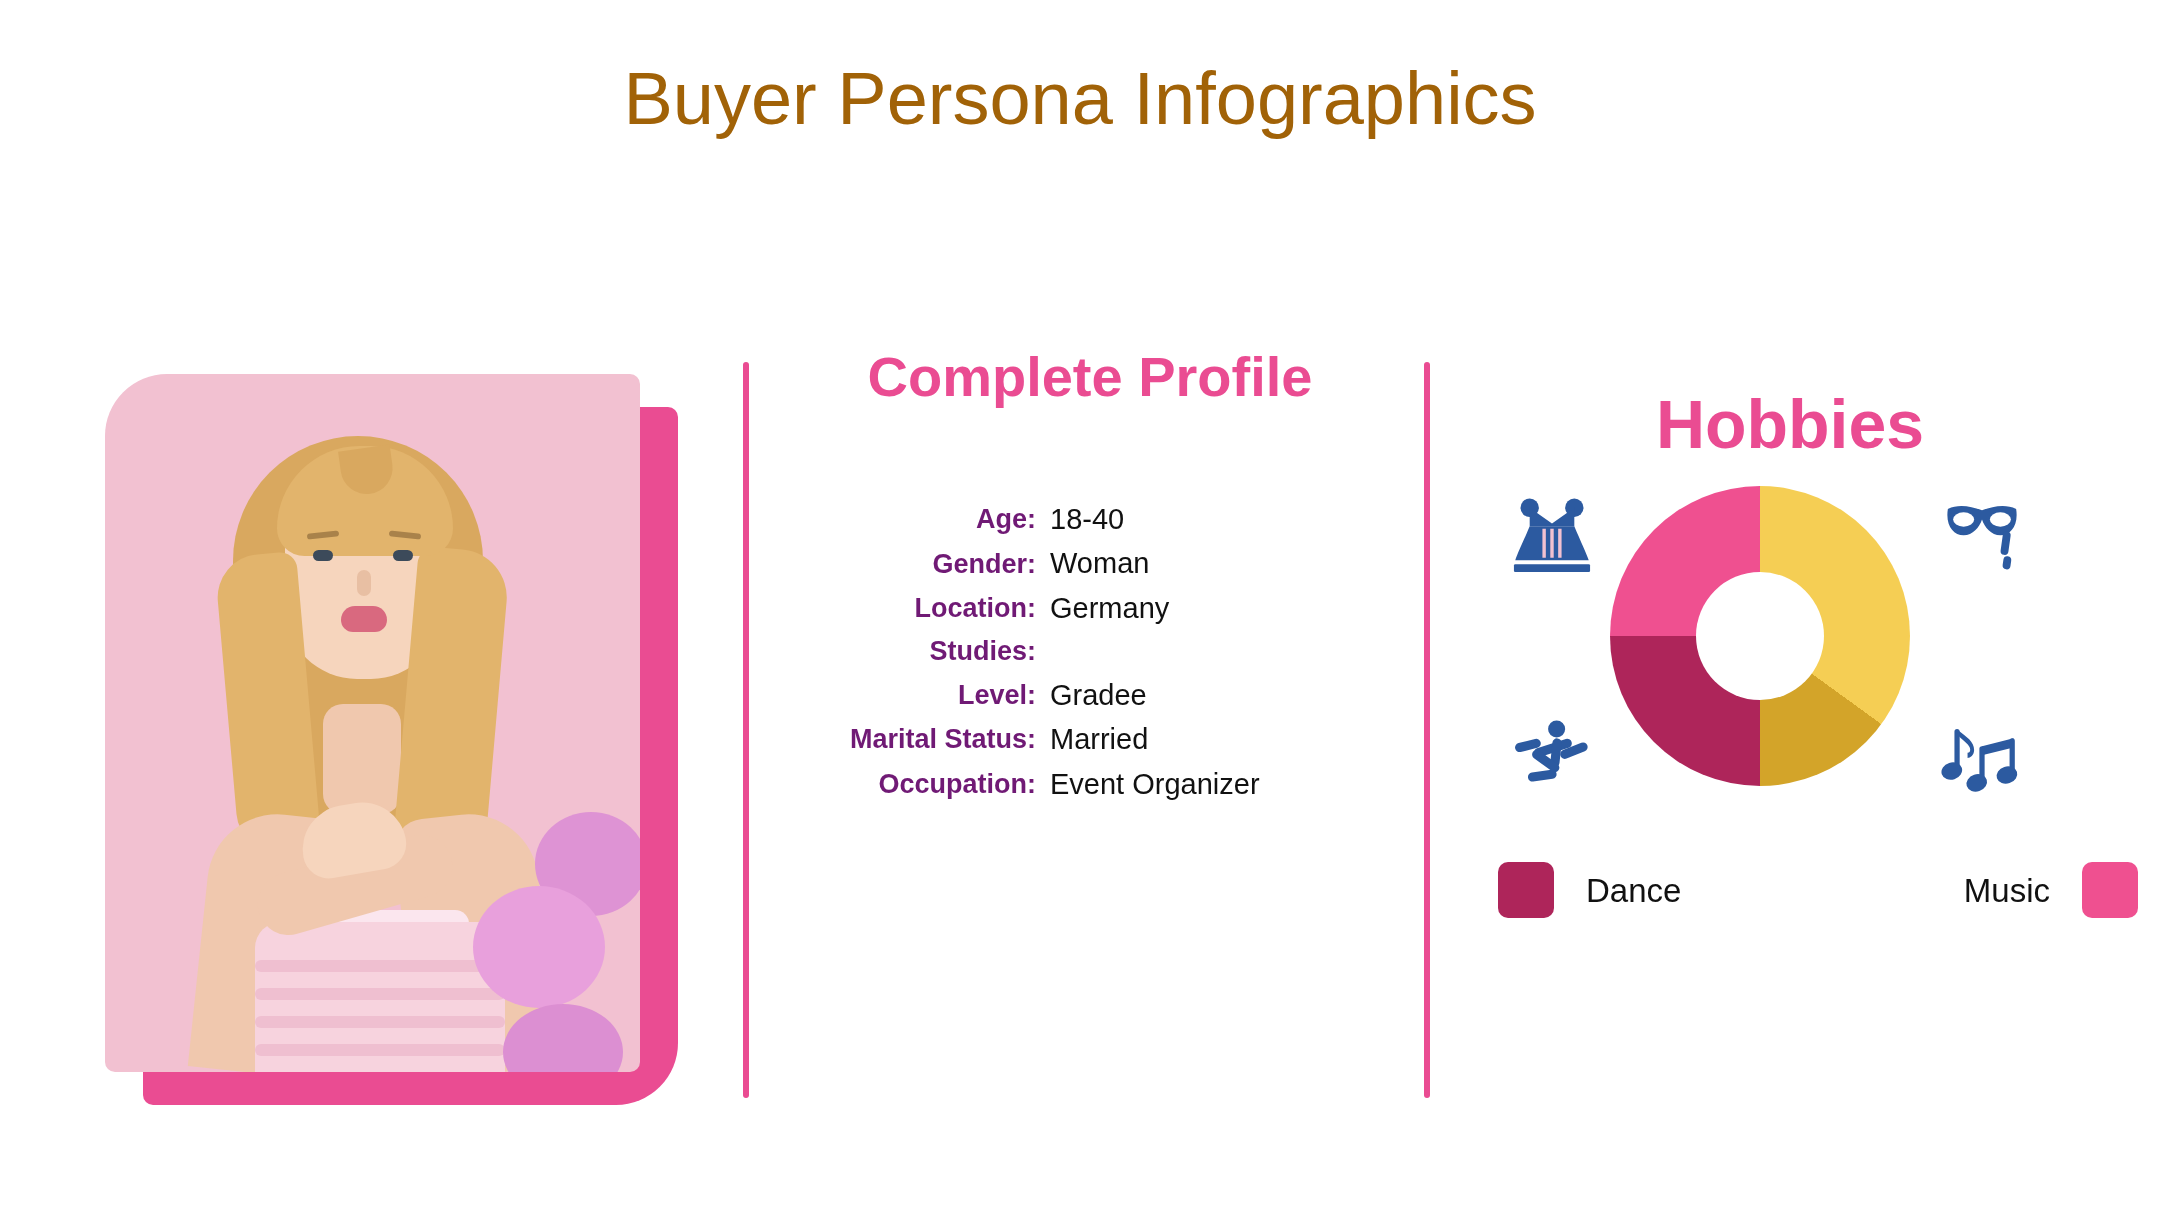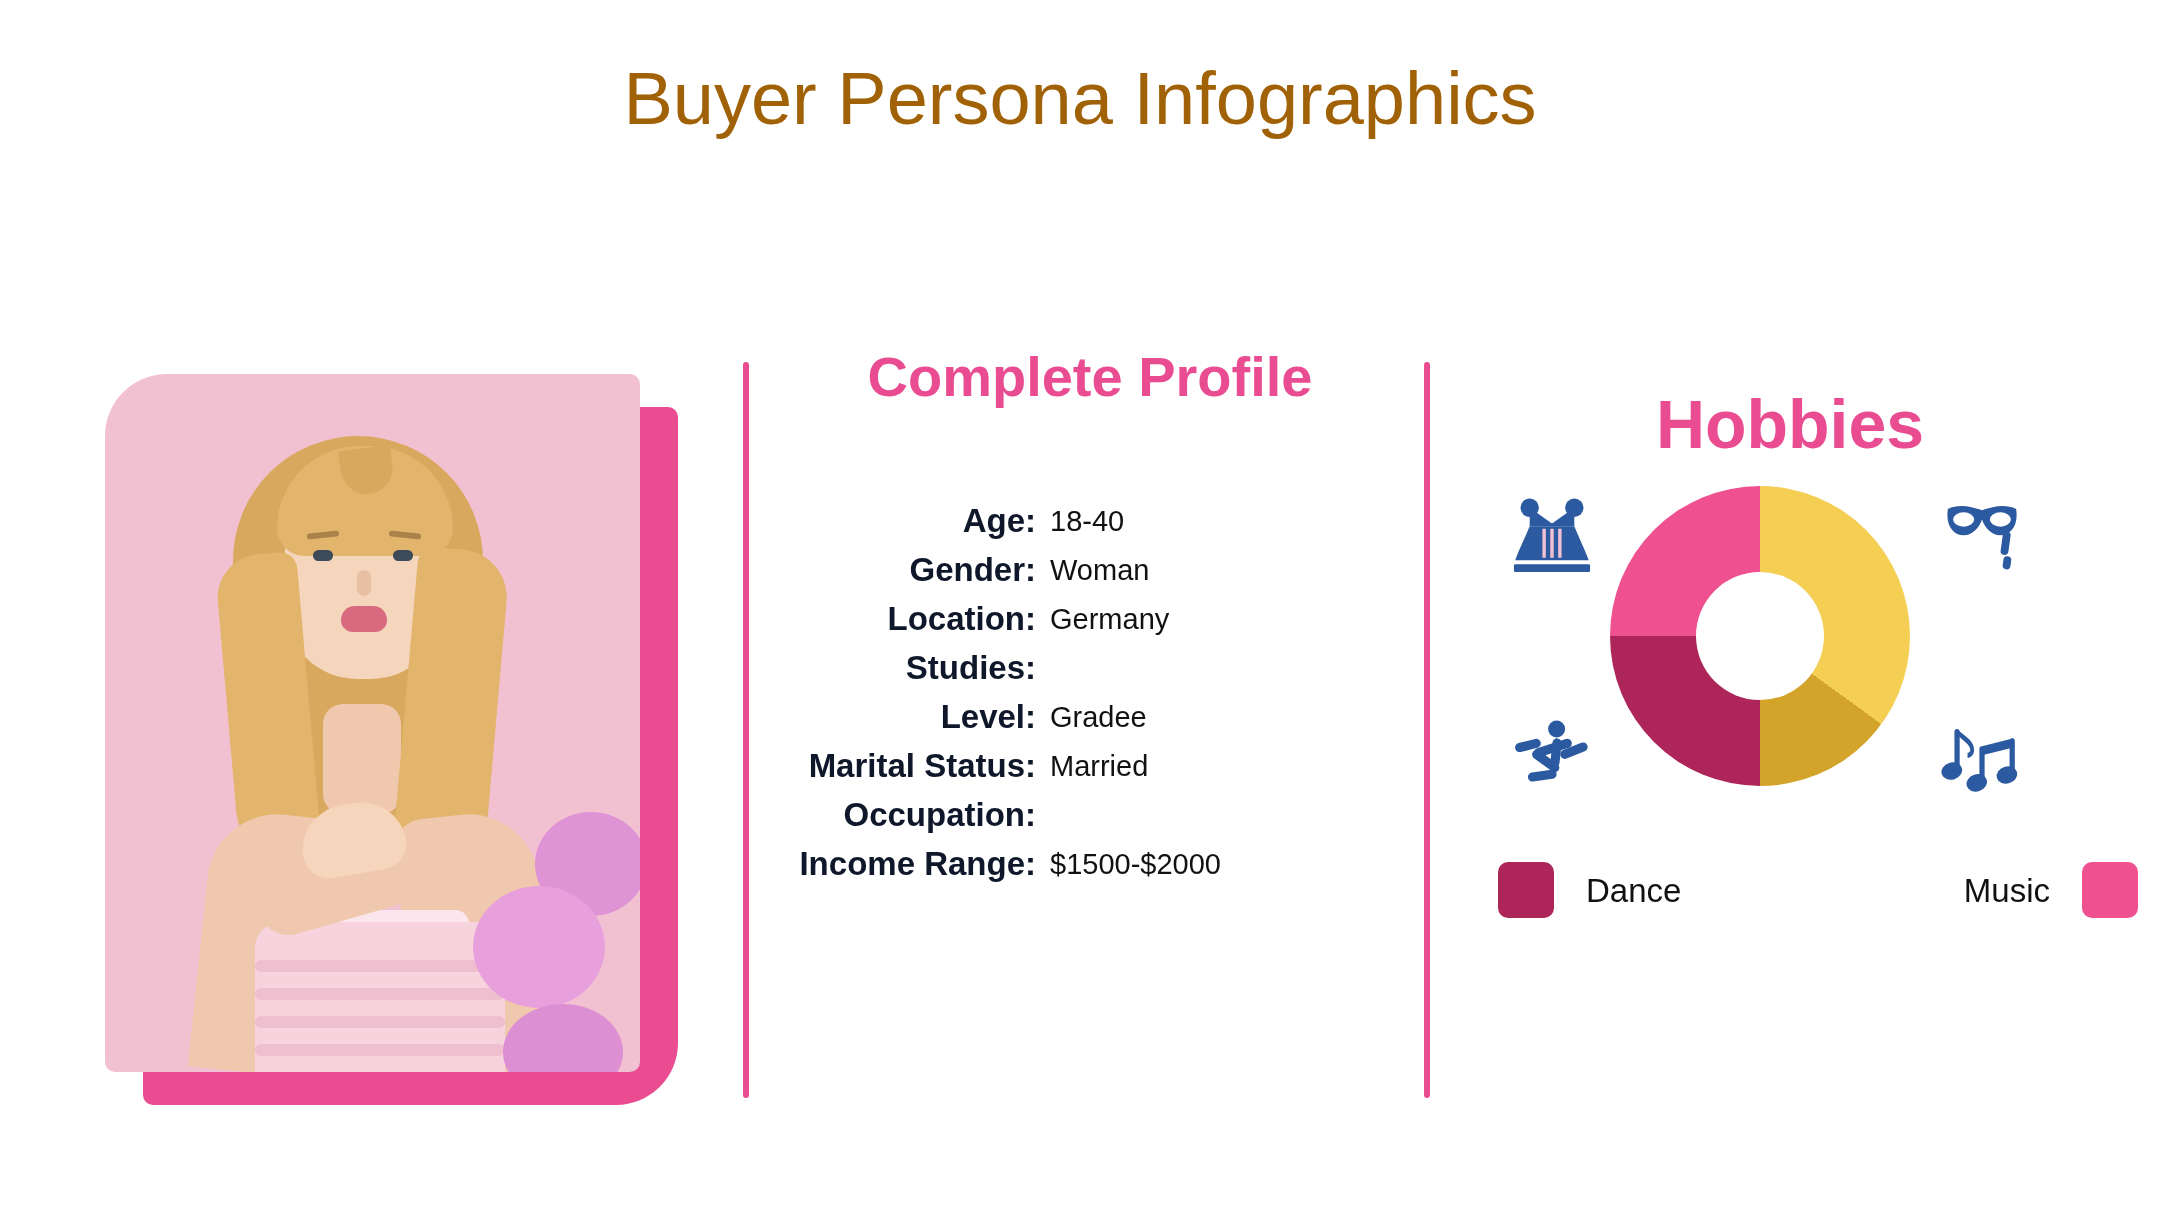--- a/index.html
+++ b/index.html
@@ -185,23 +185,23 @@
     width: 620px;
   }
   .profile-row {
     display: flex;
     align-items: center;
     margin-bottom: 12px;
   }
   .profile-label {
     width: 270px;
     text-align: right;
-    font-size: 33px;
+    font-size: 27px;
     font-weight: bold;
-    color: #0f172a;
+    color: #701a75;
     line-height: 1.12;
     padding-right: 14px;
     box-sizing: border-box;
   }
   .profile-value {
     flex: 1;
     font-size: 29px;
     font-weight: 400;
     color: #111111;
     line-height: 1.12;
@@ -350,26 +350,23 @@
       <div class="profile-value">Gradee</div>
     </div>
 
     <div class="profile-row">
       <div class="profile-label">Marital Status:</div>
       <div class="profile-value">Married</div>
     </div>
 
     <div class="profile-row">
       <div class="profile-label">Occupation:</div>
-    </div>
-
-    <div class="profile-row">
-      <div class="profile-label">Income Range:</div>
-      <div class="profile-value">$1500-$2000</div>
-    </div>
+      <div class="profile-value">Event Organizer</div>
+    </div>
+
 
   </div>
 </div>
 
 <div id="hobbies-section">
   <div id="hobbies-heading" style="color: rgb(234, 76, 146);">Hobbies</div>
 
   <div id="donut-wrap">
     <div id="donut" style="background: conic-gradient(rgb(245, 206, 84) 0deg, rgb(245, 206, 84) 126deg, rgb(211, 164, 41) 126deg, rgb(211, 164, 41) 180deg, rgb(174, 37, 90) 180deg, rgb(174, 37, 90) 270deg, rgb(239, 80, 144) 270deg, rgb(239, 80, 144) 360deg);"></div>
     <div id="donut-hole"></div>

